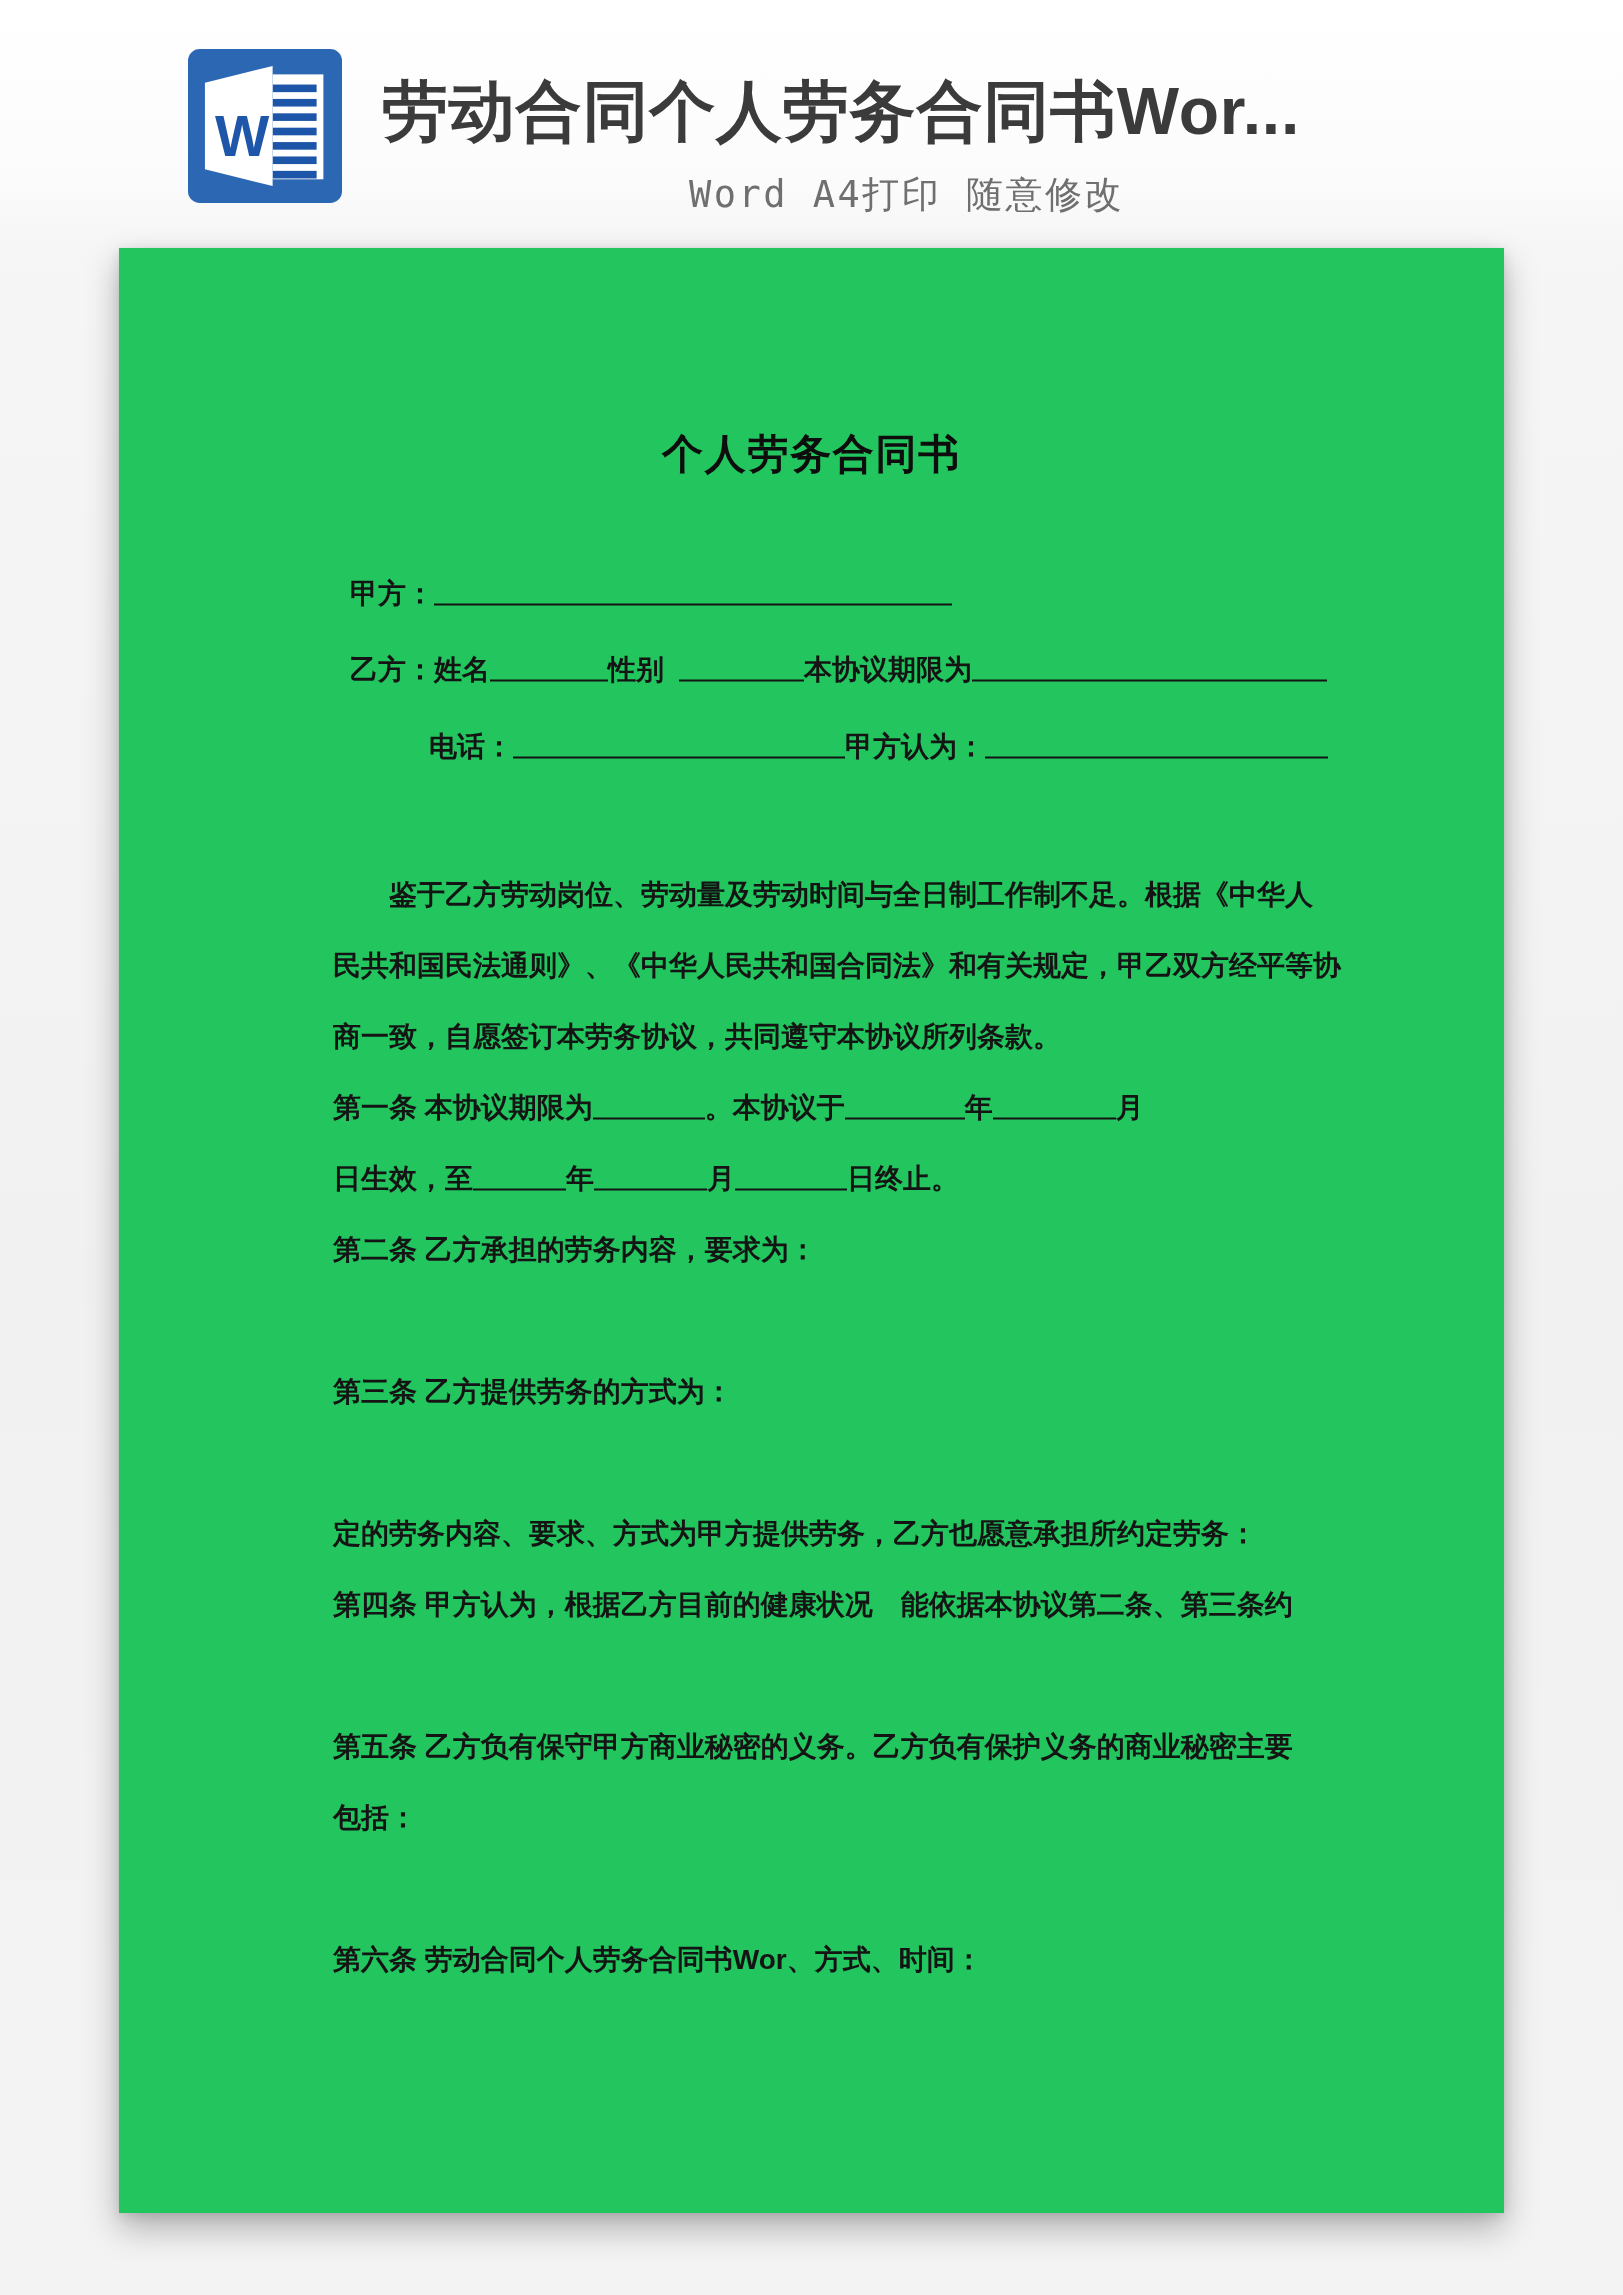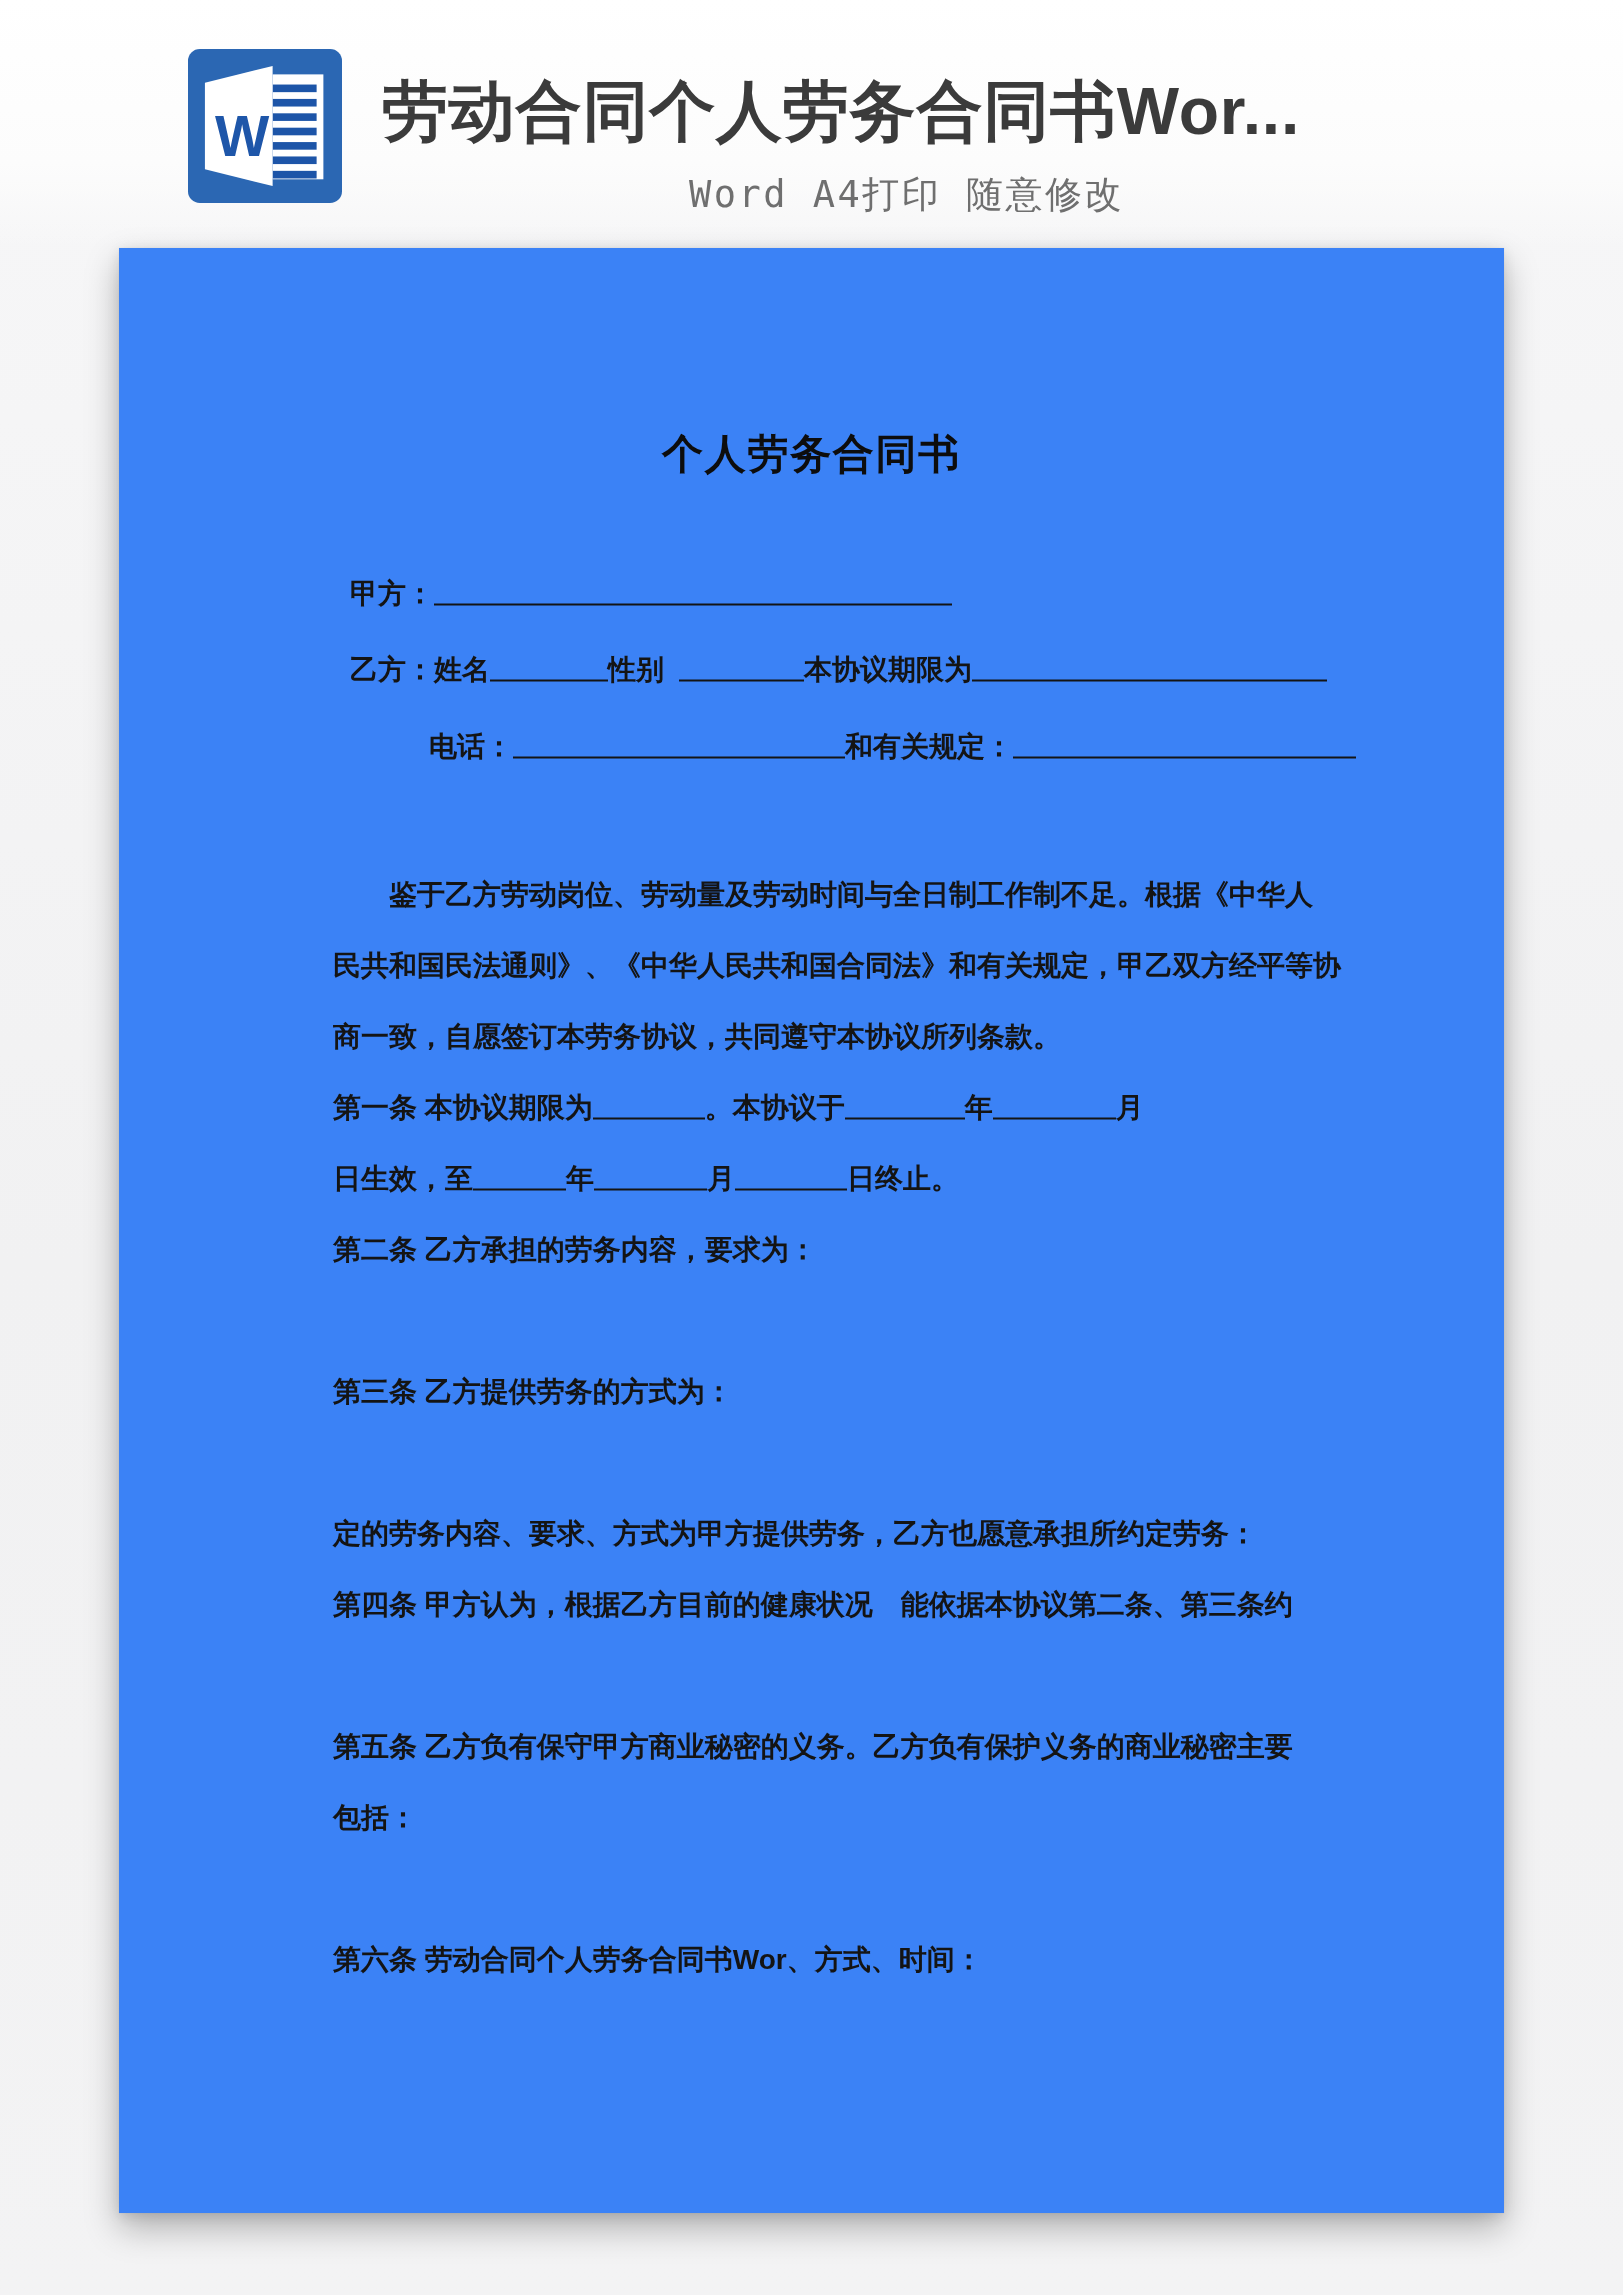--- a/index.html
+++ b/index.html
@@ -13,21 +13,21 @@
   .site-header{position:absolute;left:0;top:0;width:1624px;height:248px;
     background:linear-gradient(180deg,#ffffff 0%,#fcfcfc 65%,rgba(250,250,250,0) 100%);}
   .word-icon{position:absolute;left:188px;top:49px;width:154px;height:154px;display:block;}
   .hdr-title{position:absolute;left:382px;top:69px;width:1100px;height:85px;
     font-size:66px;line-height:85px;font-weight:600;color:#3b3b3b;letter-spacing:0.8px;
     white-space:nowrap;overflow:hidden;}
   .hdr-sub{position:absolute;left:382px;top:154px;width:1049px;height:49px;text-align:center;
     font-family:"DejaVu Sans Mono","Liberation Mono",monospace;
     font-size:37px;line-height:49px;color:#6f6f6f;letter-spacing:2.5px;font-weight:500;margin-top:16px;}
   
-  .doc-page{position:absolute;left:119px;top:248px;width:1385px;height:1965px;background:#3b82f6;
+  .doc-page{position:absolute;left:119px;top:248px;width:1385px;height:1965px;background:#22c55e;
     box-shadow:0 15px 32px rgba(0,0,0,.28),0 3.4px 12px rgba(0,0,0,.10),0 0 0.8px rgba(0,0,0,.15);}
   .doc-title{position:absolute;left:0;top:179px;width:100%;text-align:center;
     font-size:41px;font-weight:700;letter-spacing:1.7px;color:#0d0d0d;}
   .line{position:absolute;left:231px;width:981px;font-size:28px;font-weight:700;
     line-height:41px;white-space:nowrap;color:#141414;}
   .l-jiafang{top:325px;}
   .l-yifang{top:401px;}
   .l-phone{top:478px;padding-left:79px;}
   .flow{position:absolute;left:214px;top:611px;width:981px;font-size:28px;font-weight:700;color:#141414;}
   .flow .fl{height:71px;line-height:71px;white-space:nowrap;}
@@ -62,21 +62,21 @@
 
   <div class="line l-jiafang">
     <span>甲方：</span><span class="bl" style="width:518px"></span>
   </div>
 
   <div class="line l-yifang">
     <span>乙方：姓名</span><span class="bl" style="width:118px"></span><span>性别</span><span class="bl gap-l" style="width:125px"></span><span>本协议期限为</span><span class="bl" style="width:355px"></span>
   </div>
 
   <div class="line l-phone">
-    <span>电话：</span><span class="bl" style="width:332px"></span><span>和有关规定：</span><span class="bl" style="width:343px"></span>
+    <span>电话：</span><span class="bl" style="width:332px"></span><span>甲方认为：</span><span class="bl" style="width:343px"></span>
   </div>
 
   <div class="flow">
 
     <div class="fl indent1">鉴于乙方劳动岗位、劳动量及劳动时间与全日制工作制不足。根据《中华人</div>
     <div class="fl">民共和国民法通则》、《中华人民共和国合同法》和有关规定，甲乙双方经平等协</div>
     <div class="fl">商一致，自愿签订本劳务协议，共同遵守本协议所列条款。</div>
 
     <div class="fl">
       <span>第一条 本协议期限为</span><span class="bl" style="width:112px"></span><span>。本协议于</span><span class="bl" style="width:120px"></span><span>年</span><span class="bl" style="width:123px"></span><span>月</span>

